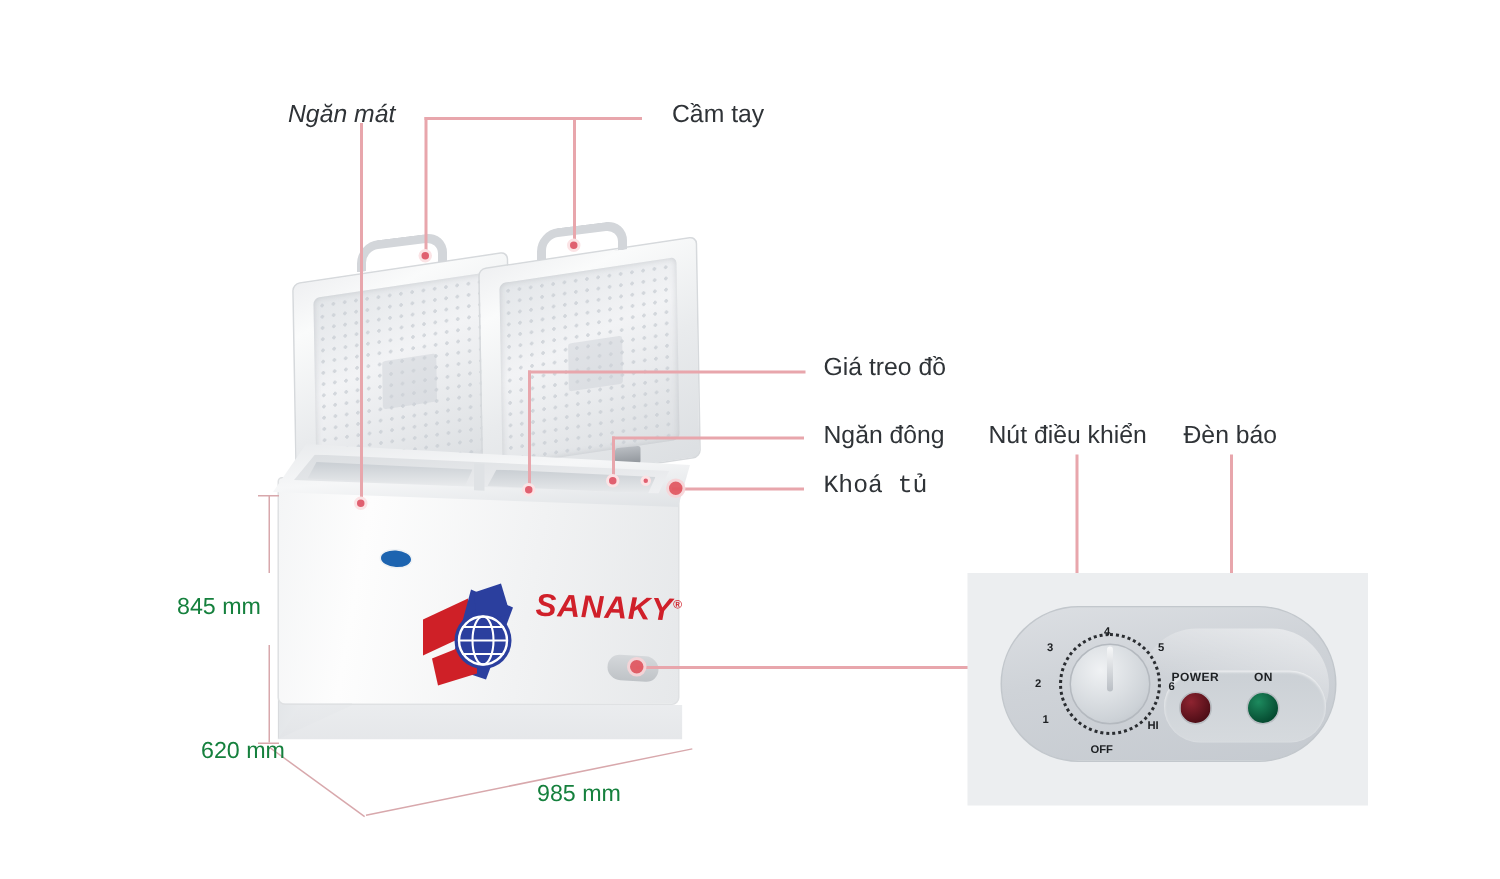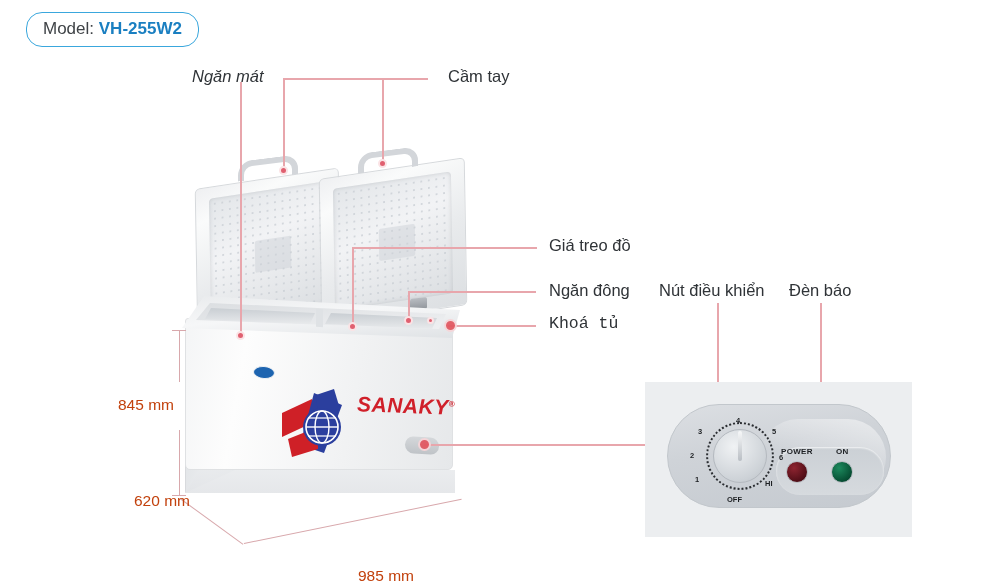--- a/index.html
+++ b/index.html
@@ -59,21 +59,21 @@
     border-radius: 50%;
     background: #e2565f; border: 2px solid #f7d5d8;
     opacity: .92;
   }
 
   
   .dim { position: absolute; background: #d8a8ac; }
   .dim.v { width: 1px; }
   .dim.h { height: 1px; }
   .dim-lbl {
-    position: absolute; font-size: 15.5px; color: #c2410c; white-space: nowrap;
+    position: absolute; font-size: 15.5px; color: #15803d; white-space: nowrap;
   }
 
   
   .freezer { position: absolute; left: 0; top: 0; width: 560px; height: 560px; }
 
   
   .body-main {
     position: absolute; left: 185px; top: 318px;
     width: 268px; height: 152px;
     background: linear-gradient(100deg,#f4f5f6 0%,#fdfdfd 22%,#f1f2f3 62%,#e6e8ea 100%);
@@ -247,24 +247,20 @@
   .led-lbl {
     position: absolute; font-size: 8px; font-weight: bold; color: #1d2023;
     letter-spacing: .3px;
   }
 </style>
 </head>
 <body>
 
 <div class="root">
 
-  <div class="model-badge">
-    <span class="mb-pre">Model:</span>
-    <span class="mb-val">VH-255W2</span>
-  </div>
 
 
   <div class="freezer">
 
     <div class="lid" id="lid1">
       <div class="lid-inner"></div>
       <div class="dimples"></div>
       <div class="lid-patch"></div>
     </div>
     <div class="lid" id="lid2">
@@ -353,21 +349,21 @@
   <div class="dim v" style="left:179px;top:330px;height:52px;"></div>
   <div class="dim v" style="left:179px;top:430px;height:65px;"></div>
   <div class="dim h" style="left:172px;top:330px;width:14px;"></div>
   <div class="dim h" style="left:172px;top:495px;width:14px;"></div>
   <div class="dim-lbl" style="left:118px;top:396px;">845 mm</div>
 
   <div class="dim" style="left:180px;top:498px;width:78px;height:1px;transform:rotate(36deg);transform-origin:left center;"></div>
   <div class="dim-lbl" style="left:134px;top:492px;">620 mm</div>
 
   <div class="dim" style="left:244px;top:543px;width:222px;height:1px;transform:rotate(-11.5deg);transform-origin:left center;"></div>
-  <div class="dim-lbl" style="left:358px;top:521px;margin-top:46px;">985 mm</div>
+  <div class="dim-lbl" style="left:358px;top:521px;">985 mm</div>
 
   <div class="panel-box">
     <div class="panel-plate">
       <div class="plate-sheen"></div>
       <div class="plate-rec"></div>
 
       <div class="dial-ring"></div>
       <div class="dial-knob"></div>
       <div class="dial-pointer"></div>
 

